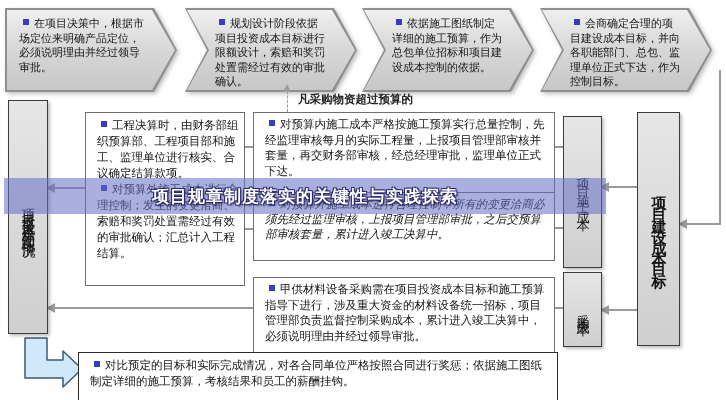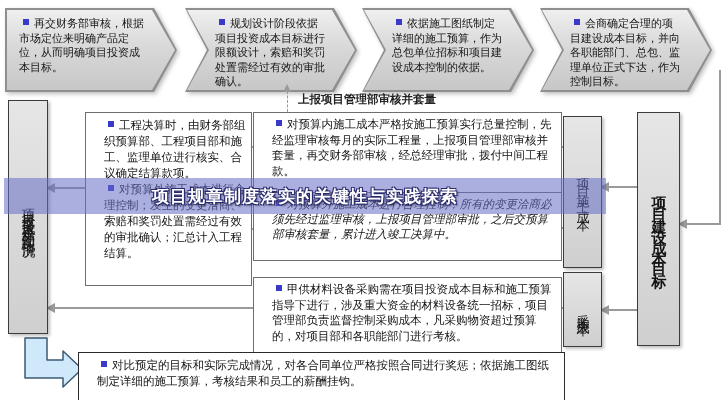--- a/index.html
+++ b/index.html
@@ -11,21 +11,21 @@
   .chev{position:absolute;top:8px;height:84px;filter:drop-shadow(2px 2px 2px rgba(0,0,0,0.25));}
   .chev .shape{position:absolute;inset:0;background:#8f8f8f;}
   .chev .shape.inner{inset:2px;background:linear-gradient(180deg,#efefef 0%,#d9d9d9 45%,#c7c7c7 100%);}
   .cp-first{clip-path:polygon(0 0,calc(100% - 23px) 0,100% 50%,calc(100% - 23px) 100%,0 100%);}
   .cp-mid{clip-path:polygon(0 0,calc(100% - 23px) 0,100% 50%,calc(100% - 23px) 100%,0 100%,22px 50%);}
   .chev .txt{position:absolute;z-index:2;top:8px;left:30px;right:30px;font-size:11px;line-height:14.5px;}
   .chev.first .txt{left:14px;right:32px;}
   
   .sq{display:inline-block;width:6px;height:6px;background:#3a3ac8;margin:0 5px 2px 4px;}
   
-  .wbox{position:absolute;background:#fff;border:1px solid #6e6e6e;padding:4px 5px 2px 18px;z-index:10;}
+  .wbox{position:absolute;background:#fff;border:1px solid #6e6e6e;padding:4px 5px 2px 11px;z-index:10;}
   .wbox .t{color:#141414;}
   .gbox{position:absolute;background:linear-gradient(180deg,#e6e6e6,#cfcfcf);border:1px solid #3c3c3c;
         z-index:10;display:flex;align-items:center;justify-content:center;
         box-shadow:2px 2px 3px rgba(0,0,0,0.25);}
   .vtext{writing-mode:vertical-rl;text-orientation:upright;white-space:nowrap;}
   
   .hline{position:absolute;height:0;border-top:2px solid #9a9a9a;z-index:5;}
   .vline{position:absolute;width:0;border-left:2px solid #9a9a9a;z-index:5;}
   .vdash{position:absolute;width:0;border-left:1px dashed #9a9a9a;z-index:5;}
   .arr-l{position:absolute;width:0;height:0;z-index:6;
@@ -43,59 +43,59 @@
   .elbow{position:absolute;left:18px;top:337px;z-index:8;}
 </style>
 </head>
 <body>
 
 <div class="stage">
 
   <div class="chev first" style="left:5px;width:172px;">
     <div class="shape cp-first"></div>
     <div class="shape inner cp-first"></div>
-    <div class="txt"><span class="sq"></span><span>再交财务部审核，根据市场定位来明确产品定位，从而明确项目投资成本目标。</span></div>
+    <div class="txt"><span class="sq"></span><span>在项目决策中，根据市场定位来明确产品定位，必须说明理由并经过领导审批。</span></div>
   </div>
   <div class="chev" style="left:185px;width:172px;">
     <div class="shape cp-mid"></div>
     <div class="shape inner cp-mid"></div>
     <div class="txt"><span class="sq"></span><span>规划设计阶段依据项目投资成本目标进行限额设计，索赔和奖罚处置需经过有效的审批确认。</span></div>
   </div>
   <div class="chev" style="left:362px;width:172px;">
     <div class="shape cp-mid"></div>
     <div class="shape inner cp-mid"></div>
     <div class="txt"><span class="sq"></span><span>依据施工图纸制定详细的施工预算，作为总包单位招标和项目建设成本控制的依据。</span></div>
   </div>
   <div class="chev" style="left:540px;width:172px;">
     <div class="shape cp-mid"></div>
     <div class="shape inner cp-mid"></div>
     <div class="txt"><span class="sq"></span><span>会商确定合理的项目建设成本目标，并向各职能部门、总包、监理单位正式下达，作为控制目标。</span></div>
   </div>
 
   <div class="arr-u" style="left:283px;top:84px;"></div>
   <div class="vdash" style="left:287px;top:91px;height:21px;"></div>
-  <div class="chg-label">上报项目管理部审核并套量</div>
+  <div class="chg-label">凡采购物资超过预算的</div>
 
   <div class="gbox" style="left:8px;top:100px;width:38px;height:232px;">
     <span class="vtext" style="font-size:13.5px;letter-spacing:3px;">项目最终成本目标的实现情况</span>
   </div>
 
   <div class="wbox" style="left:85px;top:112px;width:142px;height:166px;font-size:11.5px;line-height:16px;">
     <div class="item"><span class="sq"></span><span class="t">工程决算时，由财务部组织预算部、工程项目部和施工、监理单位进行核实、合议确定结算款项。</span></div>
     <div class="item"><span class="sq"></span><span class="t">对预算外施工成本进行合理控制；发生的变更洽商、索赔和奖罚处置需经过有效的审批确认；汇总计入工程结算。</span></div>
   </div>
 
   <div class="wbox" style="left:253px;top:112px;width:284px;height:74px;font-size:11.5px;line-height:15.5px;">
-    <div class="item"><span class="sq"></span><span class="t">对预算内施工成本严格按施工预算实行总量控制，先经监理审核每月的实际工程量，上报项目管理部审核并套量，再交财务部审核，经总经理审批，拨付中间工程款。</span></div>
+    <div class="item"><span class="sq"></span><span class="t">对预算内施工成本严格按施工预算实行总量控制，先经监理审核每月的实际工程量，上报项目管理部审核并套量，再交财务部审核，经总经理审批，监理单位正式下达。</span></div>
   </div>
   <div class="wbox" style="left:253px;top:192px;width:284px;height:61px;font-size:11.5px;line-height:15px;font-style:italic;">
     <div class="item"><span class="sq"></span><span class="t">对预算外施工成本进行合理控制，所有的变更洽商必须先经过监理审核，上报项目管理部审批，之后交预算部审核套量，累计进入竣工决算中。</span></div>
   </div>
   <div class="wbox" style="left:253px;top:277px;width:284px;height:68px;font-size:11.5px;line-height:15.5px;">
-    <div class="item"><span class="sq"></span><span class="t">甲供材料设备采购需在项目投资成本目标和施工预算指导下进行，涉及重大资金的材料设备统一招标，项目管理部负责监督控制采购成本，凡采购物资超过预算的，对项目部和各职能部门进行考核。</span></div>
+    <div class="item"><span class="sq"></span><span class="t">甲供材料设备采购需在项目投资成本目标和施工预算指导下进行，涉及重大资金的材料设备统一招标，项目管理部负责监督控制采购成本，累计进入竣工决算中，必须说明理由并经过领导审批。</span></div>
   </div>
 
   <div class="wbox" style="left:78px;top:352px;width:462px;height:42px;font-size:11.5px;line-height:16px;border-color:#2b2b2b;">
     <div class="item"><span class="sq"></span><span class="t">对比预定的目标和实际完成情况，对各合同单位严格按照合同进行奖惩；依据施工图纸制定详细的施工预算，考核结果和员工的薪酬挂钩。</span></div>
   </div>
 
   <div class="gbox" style="left:563px;top:116px;width:37px;height:150px;">
     <span class="vtext" style="font-size:13px;letter-spacing:8px;">项目施工成本</span>
   </div>
   <div class="gbox" style="left:563px;top:272px;width:37px;height:73px;">

